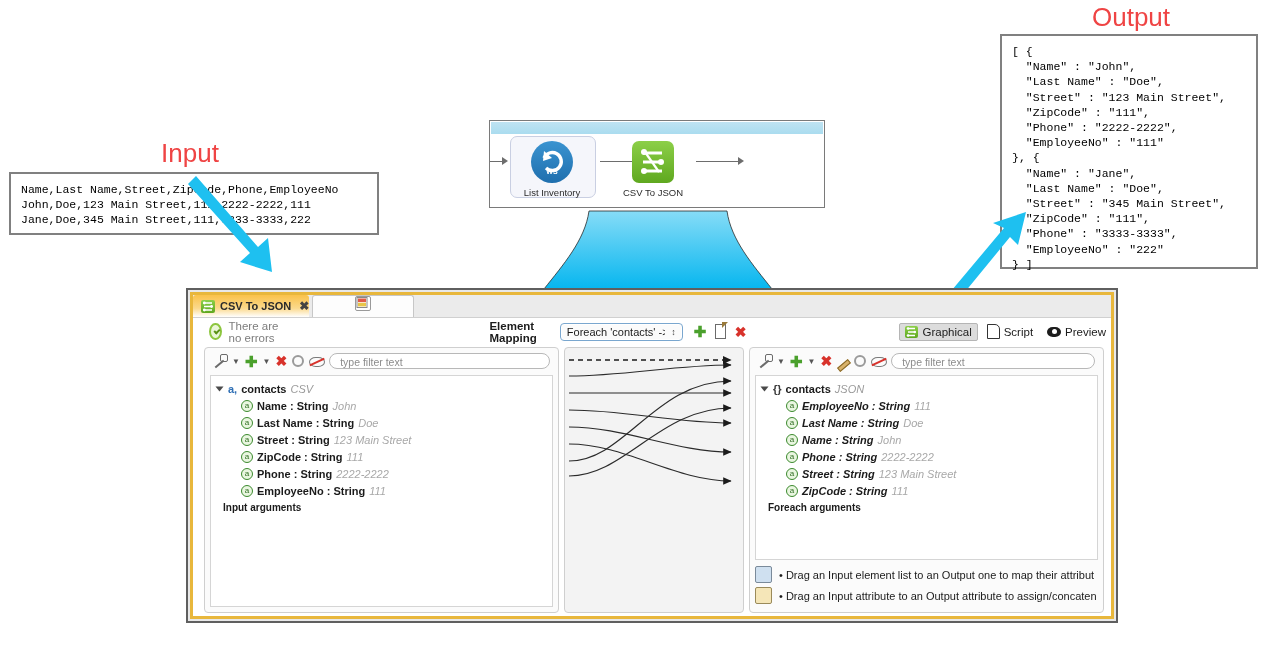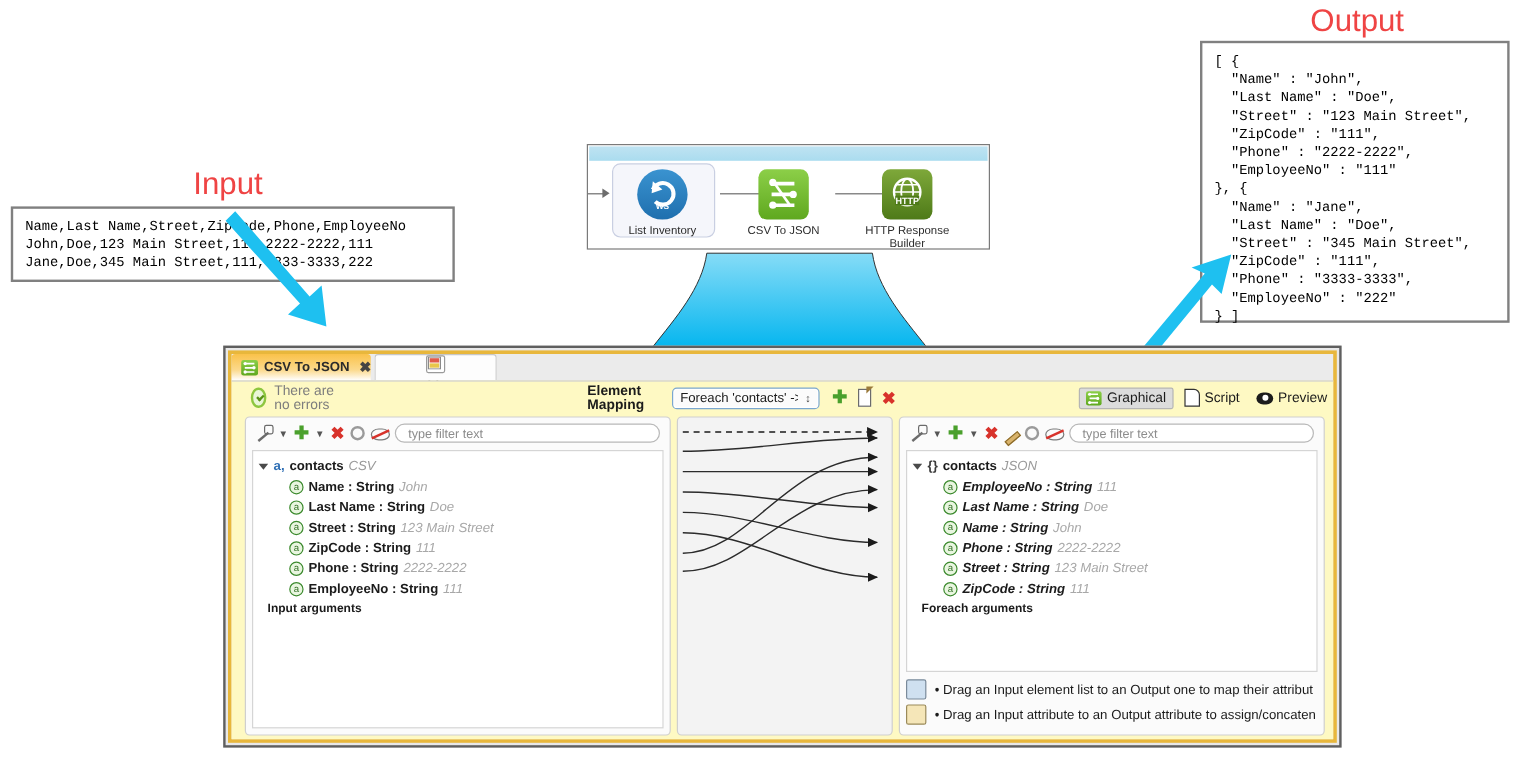--- a/index.html
+++ b/index.html
@@ -97,21 +97,21 @@
     border-top-left-radius:3px;border-top-right-radius:3px;
   }
   .tabicon{width:14px;height:13px;flex:0 0 auto;border-radius:2px;position:relative;}
   .ic-csv{background:linear-gradient(#8ccf48,#5fa81f);}
   .ic-prob{background:#fff;border:1px solid #9a9a9a;}
   .closeglyph{font-size:12px;color:#444;margin-left:3px;}
 
   
   #editor-body{
     position:absolute;left:0;top:22px;right:0;bottom:0;
-    background:#fef9c3;border-top:1px solid #d0d0d0;
+    background:#ffffff;border-top:1px solid #d0d0d0;
   }
   #toolbar-row{
     position:absolute;left:0;top:0;right:0;height:27px;
     display:flex;align-items:center;
     font-size:11.5px;color:#333;
   }
   #errtext{color:#7d7d7d;font-size:11.5px;}
   .ok-circle{
     width:13px;height:13px;border-radius:50%;
     border:2px solid #8dc63f;background:#eaf6d8;
@@ -307,35 +307,20 @@
         <circle cx="12" cy="30" r="3" fill="#fff"></circle>
         <circle cx="29" cy="21" r="3" fill="#fff"></circle>
       </svg>
     </div>
     <div class="nlabel">CSV To JSON</div>
   </div>
 
   <div class="arrowline" style="left:206px;top:40px;width:43px;"></div>
   <div class="arrowhead" style="left:248px;top:36px;"></div>
 
-  <div class="flow-node" style="left:218px;top:20px;">
-    <div class="node-chip chip-dgreen">
-      <svg width="42" height="42" viewBox="0 0 42 42">
-        <circle cx="21" cy="19" r="11" fill="none" stroke="#ffffff" stroke-width="2"></circle>
-        <ellipse cx="21" cy="19" rx="5" ry="11" fill="none" stroke="#ffffff" stroke-width="1.5"></ellipse>
-        <path d="M10 19 H32 M12 13 H30 M12 25 H30" stroke="#ffffff" stroke-width="1.3"></path>
-        <rect x="11" y="22" width="20" height="8" fill="#4e7a18"></rect>
-        <text x="21" y="29" font-size="7.5" fill="#ffffff" text-anchor="middle" font-family="Liberation Sans, sans-serif" font-weight="bold">HTTP</text>
-      </svg>
-    </div>
-    <div class="nlabel">
-      <span>HTTP Response</span><br>
-      <span>Builder</span>
-    </div>
-  </div>
 </div>
 
 <svg class="overlay" width="1272" height="653">
   <defs>
     <linearGradient id="funnelgrad" x1="0" y1="0" x2="0" y2="1">
       <stop offset="0%" stop-color="#86dcf7"></stop>
       <stop offset="100%" stop-color="#06b6ef"></stop>
     </linearGradient>
     <linearGradient id="arrgrad" x1="0" y1="0" x2="1" y2="1">
       <stop offset="0%" stop-color="#1ec0f0"></stop>

